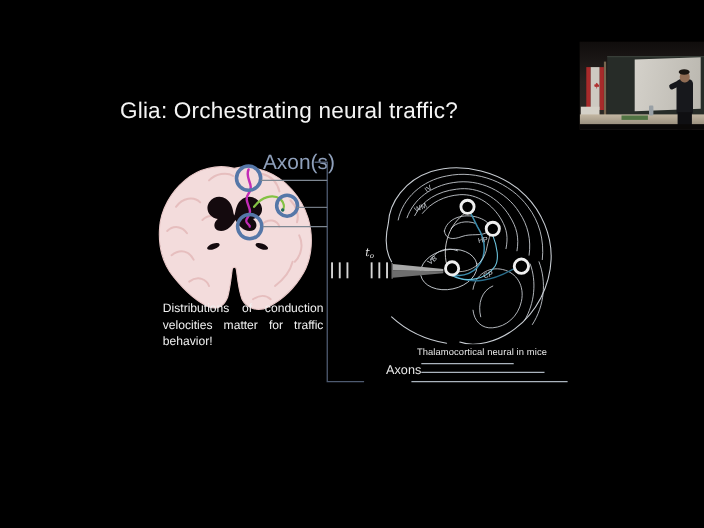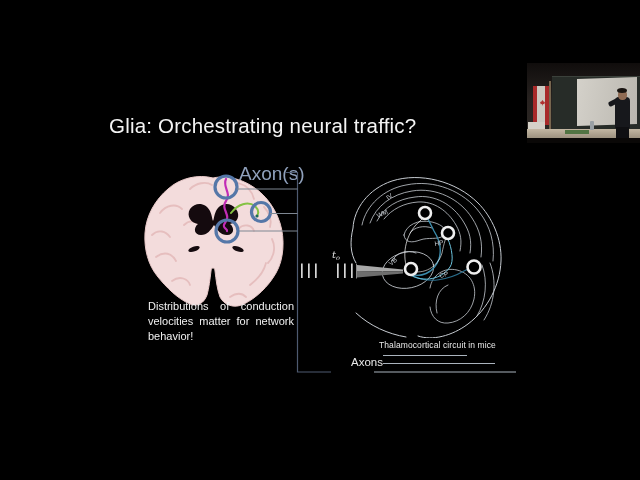--- a/index.html
+++ b/index.html
@@ -1,17 +1,17 @@
 <!DOCTYPE html>
 <html><head>
 <meta charset="utf-8">
 <style>
   html,body{margin:0;padding:0;background:#000;}
   #stage{position:relative;width:640px;height:408px;background:#000;overflow:hidden;
-         font-family:"Liberation Sans",sans-serif;margin-top:25px;}
+         font-family:"Liberation Sans",sans-serif;}
   .abs{position:absolute;}
 
   
   #title{left:109px;top:89px;font-size:20.5px;color:#f4f4f4;letter-spacing:.2px;}
   #axon-callout{left:239px;top:138px;font-size:19px;color:#8fa0bb;}
   #note{left:148px;top:274px;width:146px;font-size:11px;line-height:15px;color:#f0f0f0;
         text-align:justify;}
   #caption{left:379px;top:315px;font-size:8.5px;color:#e9e9e9;letter-spacing:.1px;}
   #axons-label{left:351px;top:331px;font-size:11.5px;color:#e9e9e9;}
   #source{left:437px;top:403px;font-size:9px;color:#dedede;}
@@ -155,23 +155,23 @@
       <polygon points="357,246 403,246.5 403,248.5 357,252.5" fill="#6e6e6e"></polygon>
       <line x1="356.5" y1="239" x2="356.5" y2="253.5" stroke="#8a8a8a" stroke-width="1"></line>
     </g>
     <g id="legend-lines-group">
         <line x1="383" x2="467" y1="330.5" y2="330.5" stroke="#aab3bd" stroke-width="1.1"></line>
         <line x1="383" x2="495" y1="338.5" y2="338.5" stroke="#aab3bd" stroke-width="1.1"></line>
         <line x1="374" x2="516" y1="347" y2="347" stroke="#aab3bd" stroke-width="1.1"></line>
       </g>
   </svg>
 
-  <div class="abs" id="note">Distributions of conduction velocities matter for network behavior!</div>
+  <div class="abs" id="note">Distributions of conduction velocities matter for traffic behavior!</div>
 
-  <div class="abs" id="caption">Thalamocortical circuit in mice</div>
+  <div class="abs" id="caption">Thalamocortical neural in mice</div>
   <div class="abs" id="axons-label">Axons</div>
 
   <div class="abs" id="webcam">
     <div class="abs wc-wall"></div>
     <div class="abs wc-board"></div>
     <div class="abs wc-screen"></div>
     <div class="abs wc-pole"></div>
     <div class="abs wc-flag">
       <div class="r"></div>
         <div class="w">

